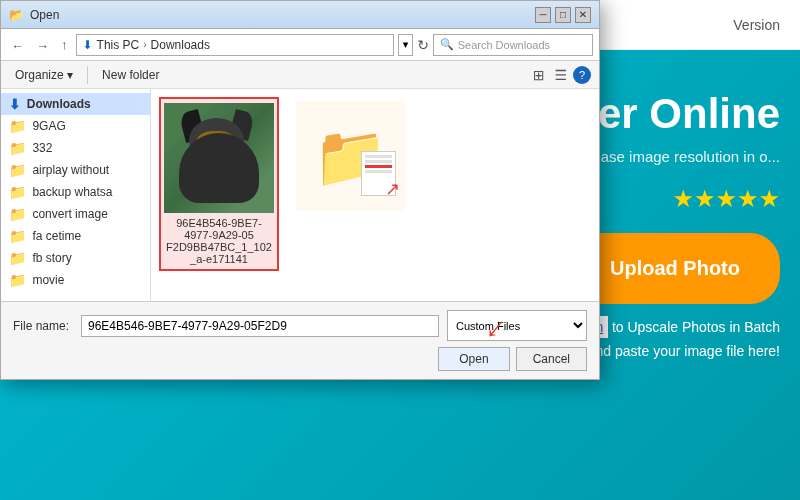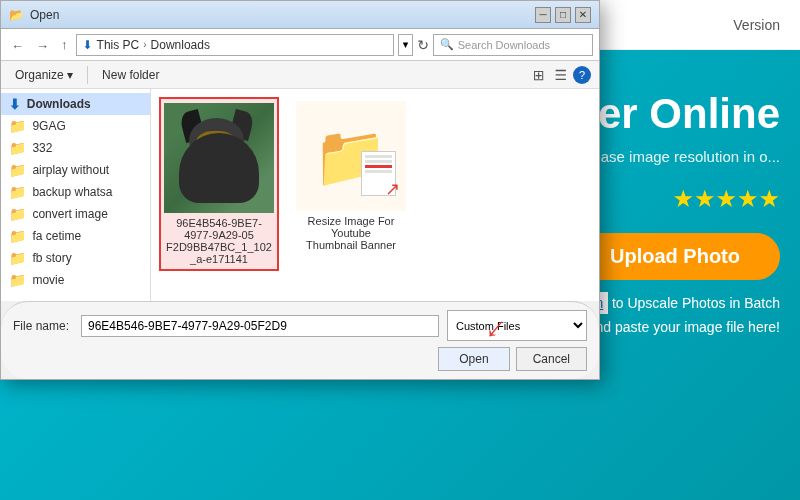--- a/index.html
+++ b/index.html
@@ -73,21 +73,21 @@
       color: #FFD700;
       font-size: 24px;
       margin-bottom: 20px;
       text-align: right;
     }
     .upload-btn {
       background: #FF9800;
       color: white;
       border: none;
       border-radius: 30px;
-      padding: 12px 40px;
+      padding: 24px 40px;
       font-size: 20px;
       font-weight: bold;
       cursor: pointer;
       margin-bottom: 15px;
     }
     .download-link {
       color: #1565C0;
       text-decoration: underline;
       font-size: 14px;
       background: white;
@@ -419,21 +419,20 @@
     }
 
     
     .dialog-bottom {
       background: #f5f5f5;
       border-top: 1px solid #ccc;
       padding: 8px 12px;
       display: flex;
       flex-direction: column;
       gap: 6px;
-      border-radius: 27px;
     }
     .filename-row {
       display: flex;
       align-items: center;
       gap: 8px;
     }
     .filename-label {
       font-size: 12px;
       color: #333;
       min-width: 60px;
@@ -619,21 +618,20 @@
           <div class="folder-overlay">
             <div class="folder-paper">
               <div class="paper-line"></div>
               <div class="paper-line"></div>
               <div class="paper-line red"></div>
               <div class="paper-line"></div>
               <span class="paper-arrow">↗</span>
             </div>
           </div>
         </div>
-        <div class="file-name">Resize Image For Youtube<br>Thumbnail Banner</div>
       </div>
 
     </div>
   </div>
 
   <div class="dialog-bottom">
     <div class="filename-row">
       <span class="filename-label">File name:</span>
       <input class="filename-input" type="text" value="96E4B546-9BE7-4977-9A29-05F2D9" style="">
       <div style="display:flex;align-items:center;gap:2px;">

